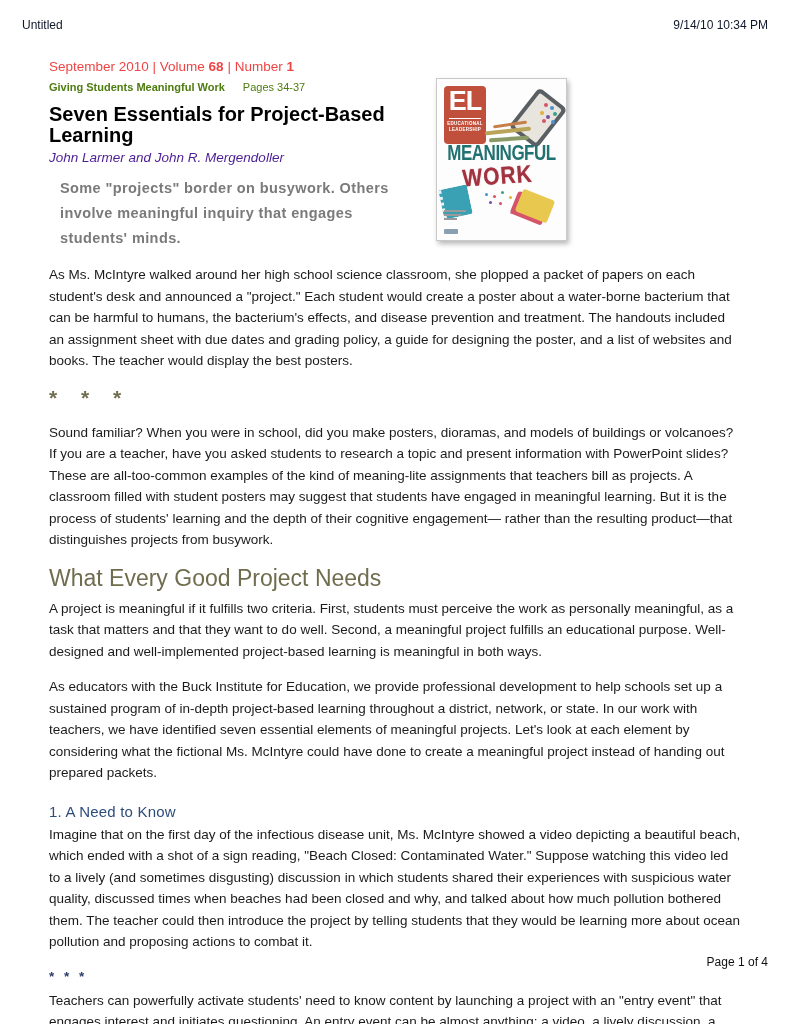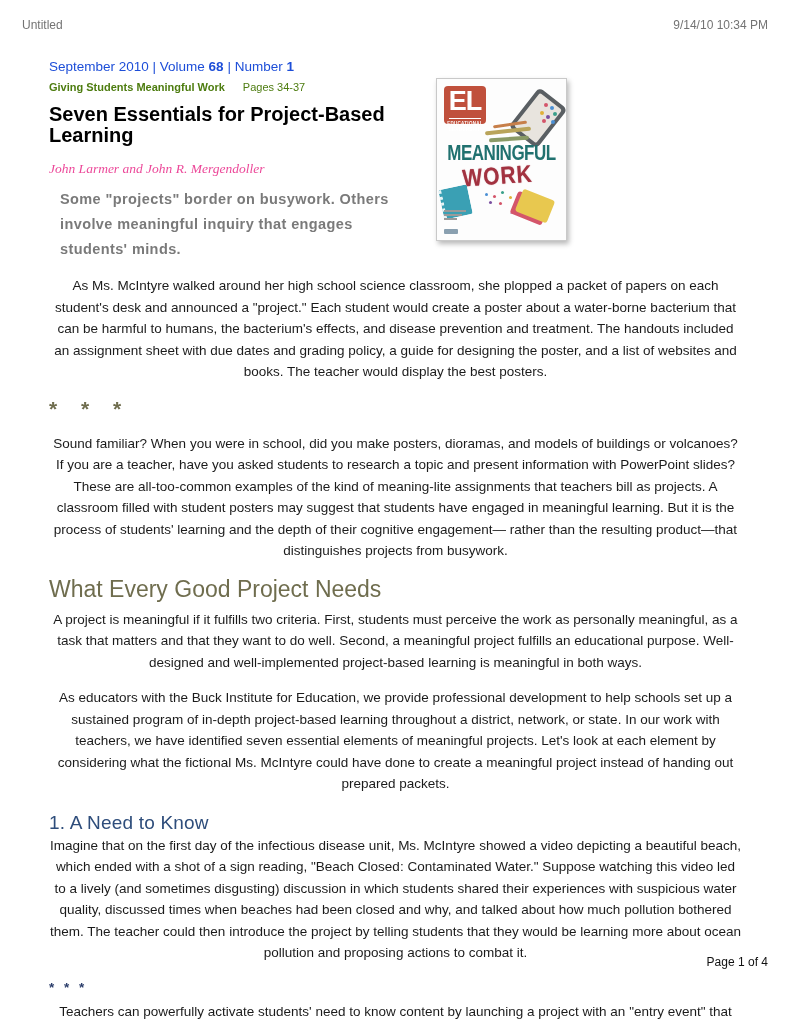--- a/index.html
+++ b/index.html
@@ -10,86 +10,86 @@
     color:var(--text-black,#1b1b1b);
     position:relative;
     overflow:hidden;
   }
   .page{position:relative;width:791px;height:1024px;}
 
   
   .print-header{
     position:absolute;top:18px;left:22px;right:23px;
     display:flex;justify-content:space-between;
-    font-size:12px;color:#737373;
+    font-size:12px;color:#0f172a;
   }
   .print-footer{
     position:absolute;top:955px;left:22px;right:23px;
     text-align:right;font-size:12px;color:#111;
   }
 
   
   .article{
     position:absolute;top:58px;left:49px;right:49px;
   }
   .issue-line{
-    font-size:13.5px;line-height:17px;white-space:pre-wrap;color:#1d4ed8;
+    font-size:13.5px;line-height:17px;white-space:pre-wrap;color:#ef4444;
   }
   .issue-line b{font-weight:bold;}
   .theme-line{
     margin-top:4px;font-size:11px;line-height:17px;font-weight:bold;color:#4d7c0f;
   }
   .theme-line .pages{font-weight:normal;margin-left:18px;}
   .article-title{
     margin-top:8px;font-size:20px;line-height:21px;font-weight:bold;color:#000;
   }
   .article-authors{
-    font-size:13.5px;line-height:17px;font-style:italic;color:#ec4899;margin-top:14px;font-family:Liberation Serif, serif;
+    font-size:13.5px;line-height:17px;font-style:italic;color:#4c1d95;margin-top:3px;
   }
   .pull-quote{
     margin-top:10px;padding-left:11px;
     font-size:14.5px;line-height:25px;font-weight:bold;
     letter-spacing:0.4px;color:var(--quote-gray,#7a7a7a);
   }
   p.body-para{
-    margin:0 0 14px 0;font-size:13.5px;line-height:21.5px;color:#1b1b1b;text-align:center;
+    margin:0 0 14px 0;font-size:13.5px;line-height:21.5px;color:#1b1b1b;
   }
   p.first-para{margin-top:13px;}
   .separator-large{
     margin:10px 0 12px 0;
     font-size:21px;font-weight:bold;letter-spacing:9px;
     color:var(--accent-olive,#6f6d4e);
   }
   .separator-small{
     margin:16px 0 6px 0;
     font-size:13.5px;font-weight:bold;letter-spacing:3px;
     color:var(--separator-navy,#2c3e6b);
   }
   h2.section-heading{
     margin:12px 0 6px 0;font-size:23px;line-height:27px;font-weight:400;
     color:var(--accent-olive,#6f6d4e);
   }
   h3.subsection-heading{
-    margin:18px 0 3px 0;font-size:19px;line-height:19px;font-weight:400;
+    margin:18px 0 3px 0;font-size:15px;line-height:19px;font-weight:400;
     letter-spacing:0.2px;color:var(--accent-navy,#2e4d7b);
   }
 
   
   .cover{
     float:right;
     width:129px;height:161px;
     margin:20px 175px 12px 14px;
     background:#fdfdfd;
     border:1px solid #c9c9c9;
     box-shadow:2px 3px 5px rgba(0,0,0,0.28);
     position:relative;
     overflow:hidden;
   }
   .el-logo{
-    position:absolute;top:7px;left:7px;width:42px;height:38px;
+    position:absolute;top:7px;left:7px;width:42px;height:58px;
     background:var(--cover-el-red,#c0503c);
     border-radius:4px;color:#fff;text-align:center;
   }
   .el-logo .el-text{font-size:27px;font-weight:bold;line-height:30px;letter-spacing:-1px;}
   .el-logo .el-sub{font-size:4.5px;font-weight:bold;line-height:5.5px;letter-spacing:0.3px;}
   .el-logo .el-rule{height:1px;background:#fff;margin:2px 5px 2px 5px;}
   .cover-title-1{
     position:absolute;top:65px;left:0;right:0;text-align:center;
     font-size:17px;font-weight:bold;letter-spacing:-0.5px;
     color:var(--cover-teal,#20716f);

